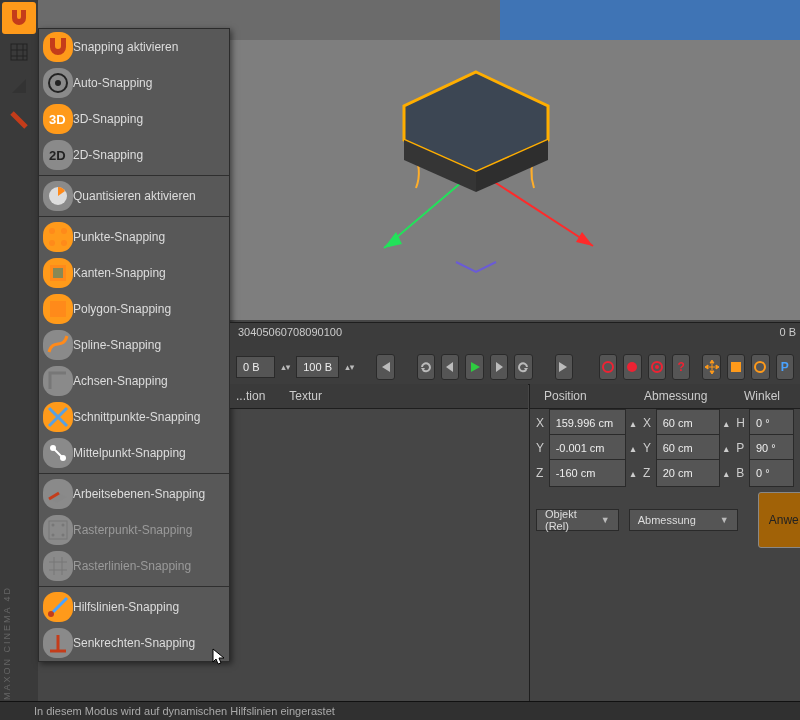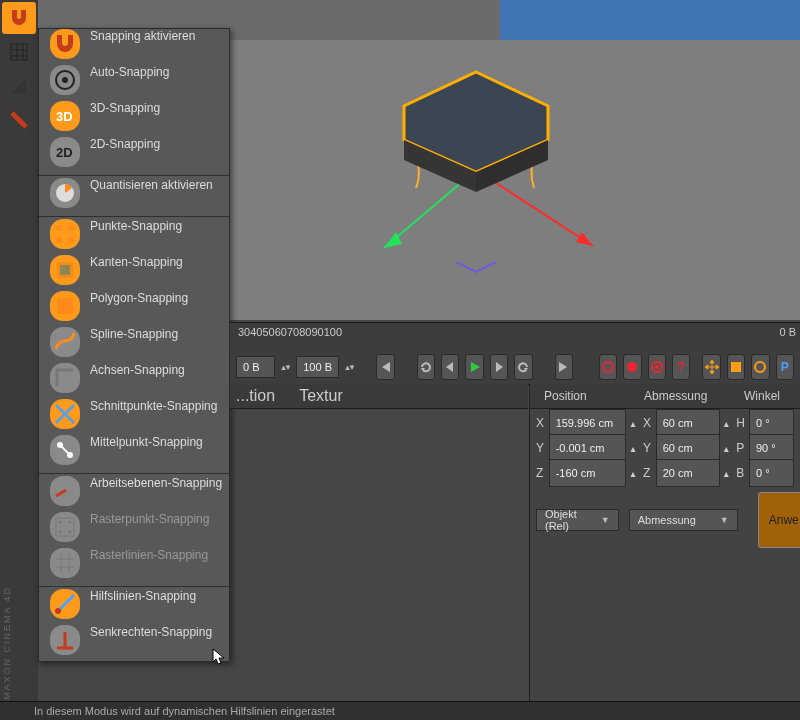--- a/index.html
+++ b/index.html
@@ -3,21 +3,21 @@
 <meta charset="utf-8">
 <style>
   html,body{margin:0;padding:0;width:800px;height:720px;background:#464646;font-family:Arial,Helvetica,sans-serif;font-size:12px;color:#ddd;overflow:hidden;position:relative}
   
   .left-tools{position:absolute;left:0;top:0;width:38px;height:720px;background:#3a3a3a;display:flex;flex-direction:column;align-items:center;gap:2px;padding-top:2px}
   .tbtn{width:34px;height:32px;display:flex;align-items:center;justify-content:center;border-radius:3px}
   .tbtn.active{background:#ff9a1a}
   .tbtn svg{display:block}
   
   .menu{position:absolute;left:38px;top:28px;width:190px;background:#585858;border:1px solid #2b2b2b;box-shadow:2px 2px 6px rgba(0,0,0,.5)}
-  .mitem{height:36px;display:flex;align-items:flex-start;gap:10px;padding-left:11px;cursor:default}
+  .mitem{height:36px;display:flex;align-items:center;padding-left:4px;cursor:default}
   .mitem .micon{width:30px;height:30px;display:flex;align-items:center;justify-content:center;border-radius:13px;background:#888}
   .mitem.active .micon{background:#ff9a1a}
   .mitem.dim{color:#9a9a9a}
   .mitem.hover{background:#cfcfcf;color:#111}
   .msep{height:1px;background:#2f2f2f;margin:2px 0}
   .mlabel{white-space:nowrap}
   
   .viewport{position:absolute;left:38px;top:0;width:762px;height:320px;background:#6b6b6b;overflow:hidden}
   .floor{position:absolute;left:0;top:40px;width:100%;height:300px;background:#7e7e7e}
   .blueobj{position:absolute;right:0;top:0;width:300px;height:90px;background:#3f74b5}
@@ -27,21 +27,21 @@
   .rnums{position:absolute;top:3px;left:0;right:0;display:flex;justify-content:flex-start;padding:0 8px;color:#ccc;font-size:11px}
   .rframe{position:absolute;right:4px;top:3px;color:#ccc;font-size:11px}
   
   .bar{position:absolute;left:230px;top:350px;right:0;height:34px;background:#3d3d3d;border-bottom:1px solid #1e1e1e;display:flex;align-items:center;padding:0 6px;gap:6px}
   .field{background:#555;border:1px solid #2a2a2a;color:#eee;height:20px;padding:0 6px;display:inline-flex;align-items:center;font-size:11px}
   .pbtn{width:26px;height:24px;display:flex;align-items:center;justify-content:center;background:#555;border:1px solid #2a2a2a;border-radius:3px}
   .pbtn svg{display:block}
   .spacer{flex:0 0 10px}
   .rbtn{width:26px;height:24px;display:flex;align-items:center;justify-content:center;border:1px solid #2a2a2a;border-radius:3px;background:#555}
   
-  .tabrow{position:absolute;left:230px;top:384px;right:272px;height:24px;background:#3a3a3a;border-bottom:1px solid #1e1e1e;display:flex;align-items:center;gap:24px;padding-left:6px;color:#ccc;font-size:16px}
+  .tabrow{position:absolute;left:230px;top:384px;right:272px;height:24px;background:#3a3a3a;border-bottom:1px solid #1e1e1e;display:flex;align-items:center;gap:24px;padding-left:6px;color:#ccc;font-size:12px}
   
   .coord{position:absolute;right:0;top:384px;width:270px;background:#434343;border-left:1px solid #1e1e1e;height:336px;padding-top:0}
   .coord .hdr{height:24px;background:#3a3a3a;border-bottom:1px solid #1e1e1e;display:flex;align-items:center;color:#ccc;font-size:12px}
   .coord .hdr span{flex:1;padding-left:14px}
   .crow{display:flex;align-items:center;height:22px;gap:4px;padding:0 6px;margin-top:3px}
   .crow .lab{width:10px;color:#ccc}
   .crow .val{background:#555;border:1px solid #2a2a2a;color:#eee;height:18px;padding:4px 6px;font-size:11px;display:flex;align-items:center;width:74px}
   .crow .stepper{width:10px;color:#ccc;font-size:10px}
   .dd{background:#555;border:1px solid #2a2a2a;height:20px;padding:0 8px;display:inline-flex;align-items:center;gap:24px;font-size:11px}
   .dd .caret{font-size:9px;color:#bbb}

